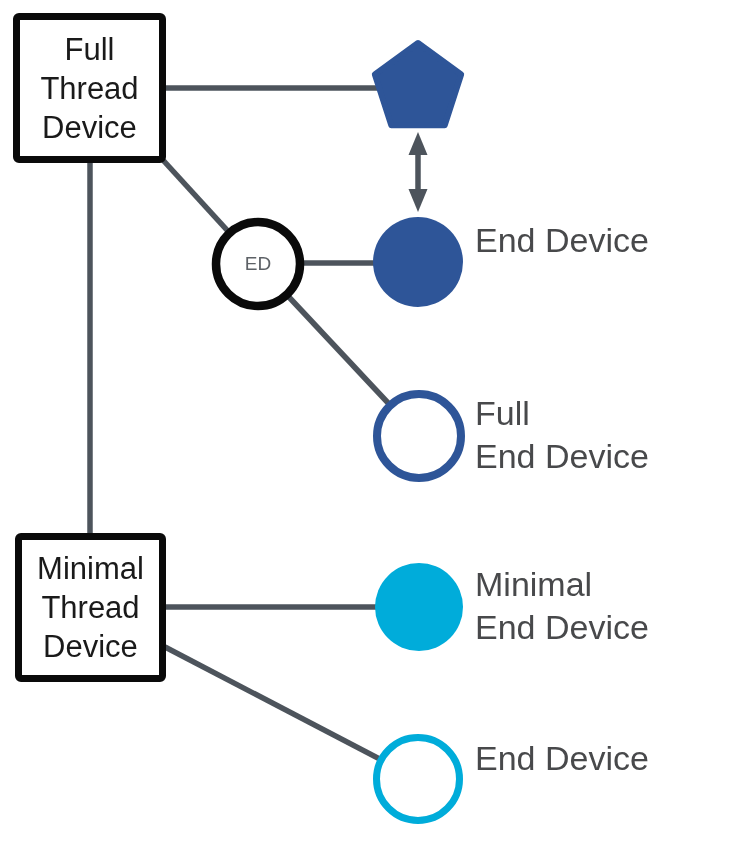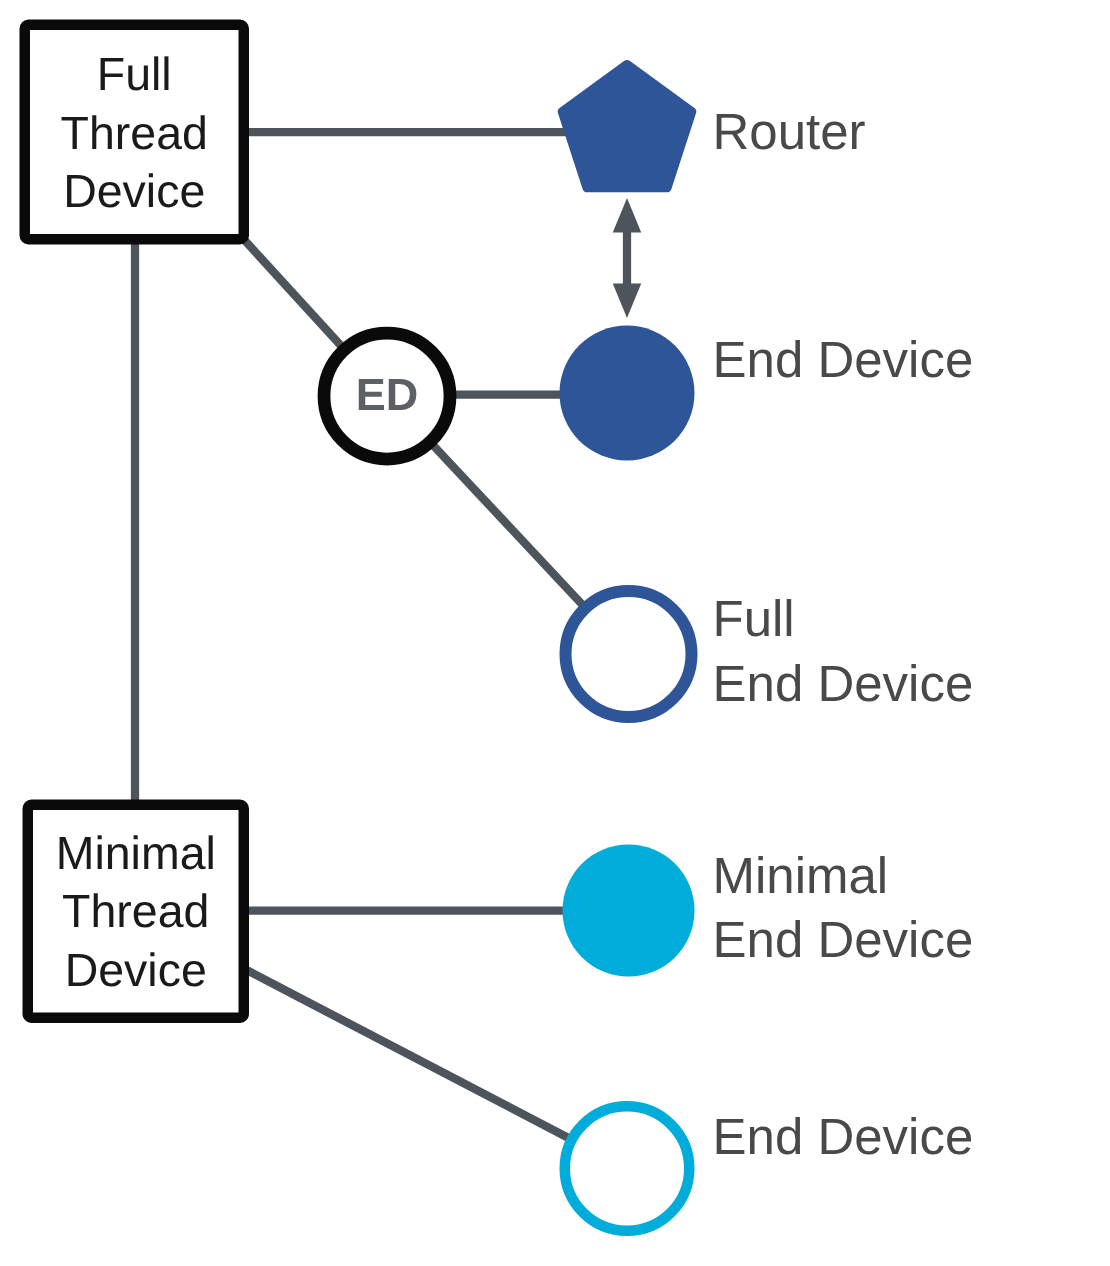--- a/index.html
+++ b/index.html
@@ -27,21 +27,21 @@
     position:absolute;left:475px;color:var(--label);
     font-size:34px;line-height:43px;white-space:nowrap;
   }
   .lbl-router{top:67px;}
   .lbl-reed{top:219px;}
   .lbl-fed{top:392px;}
   .lbl-med{top:563px;}
   .lbl-sed{top:737px;}
   .ed-text{
     position:absolute;left:216px;top:243px;width:84px;text-align:center;
-    color:var(--edtext);font-size:30px;line-height:42px;font-weight:bold;
+    color:var(--edtext);font-size:19px;line-height:42px;
   }
 </style>
 </head>
 <body>
 
 <div class="stage">
 
   <svg class="layer" viewBox="0 0 740 844">
 
     <line class="connector" x1="166" y1="88" x2="400" y2="88"></line>
@@ -73,23 +73,20 @@
   </div>
 
   <div class="node-box box-mtd">
     <div>Minimal</div>
     <div>Thread</div>
     <div>Device</div>
   </div>
 
   <div class="ed-text">ED</div>
 
-  <div class="node-label lbl-router">
-    <div>Router</div>
-  </div>
 
   <div class="node-label lbl-reed">
     <div>End Device</div>
   </div>
 
   <div class="node-label lbl-fed">
     <div>Full</div>
     <div>End Device</div>
   </div>
 

